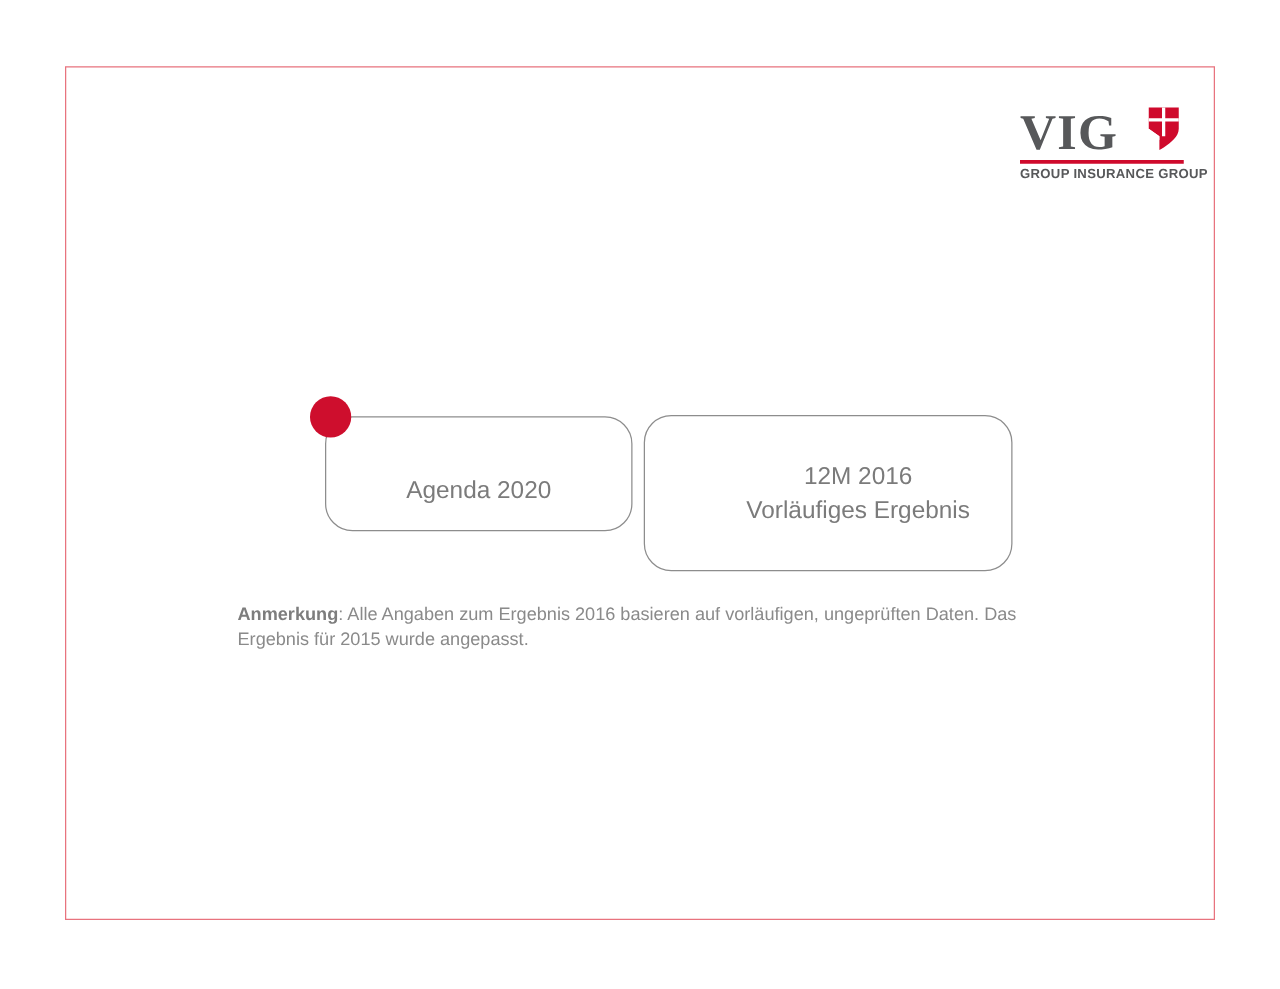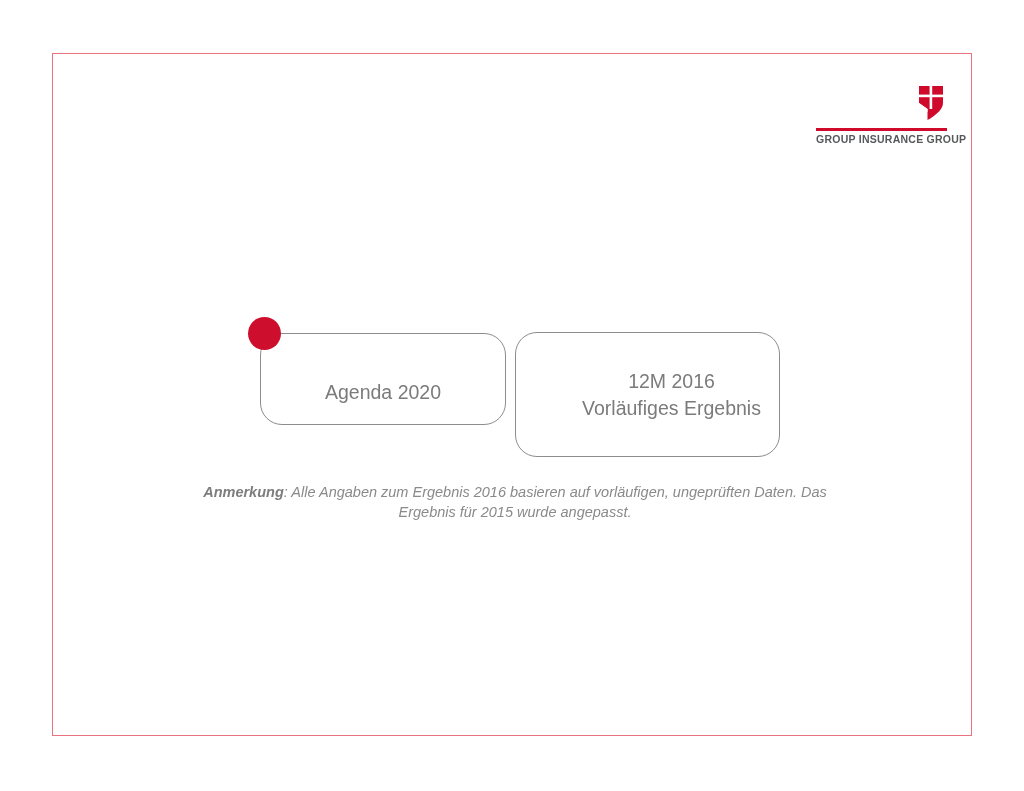--- a/index.html
+++ b/index.html
@@ -111,61 +111,61 @@
     top: 333px;
     width: 246px;
     height: 92px;
   }
   #box-agenda .box-label {
     padding-top: 26px;
   }
   #box-results {
     left: 515px;
     top: 332px;
-    width: 265px;
+    width: 295px;
     height: 125px;
     padding-left: 48px;
   }
 
   .red-dot {
     position: absolute;
     left: 248px;
     top: 317px;
     width: 33px;
     height: 33px;
     border-radius: 50%;
     background: #ce0e2d;
   }
 
   
   .note {
     position: absolute;
     left: 190px;
     top: 482px;
     width: 650px;
-    text-align: center;
+    text-align: left;
     font-family: "Liberation Sans", sans-serif;
     font-size: 14.5px;
     line-height: 20px;
     color: #8a8a8a;
-    font-style: italic;
   }
   .note b {
     font-weight: 700;
     color: #7d7d7d;
   }
 </style>
 </head>
 <body>
 
 <div class="slide">
 
   <div class="slide-border"></div>
 
   <div class="logo">
+    <div class="logo-wordmark">VIG</div>
     <div class="logo-shield">
       <svg width="26" height="36" viewBox="0 0 26 36" xmlns="http://www.w3.org/2000/svg">
         <path d="M1 1 H25 V18 C25 24 19 29 13 33 C11.5 34 10.5 34.5 9.5 35 L9.5 24 L1 18 Z" fill="#cf0a2c"></path>
         <rect x="11.6" y="1" width="2.6" height="23" fill="#ffffff"></rect>
         <rect x="1" y="9.6" width="24" height="2.6" fill="#ffffff"></rect>
         <path d="M9.5 24 L1 18 L1 21.5 L9.5 27 Z" fill="#ffffff"></path>
       </svg>
     </div>
     <div class="logo-rule"></div>
     <div class="logo-tagline">GROUP INSURANCE GROUP</div>

